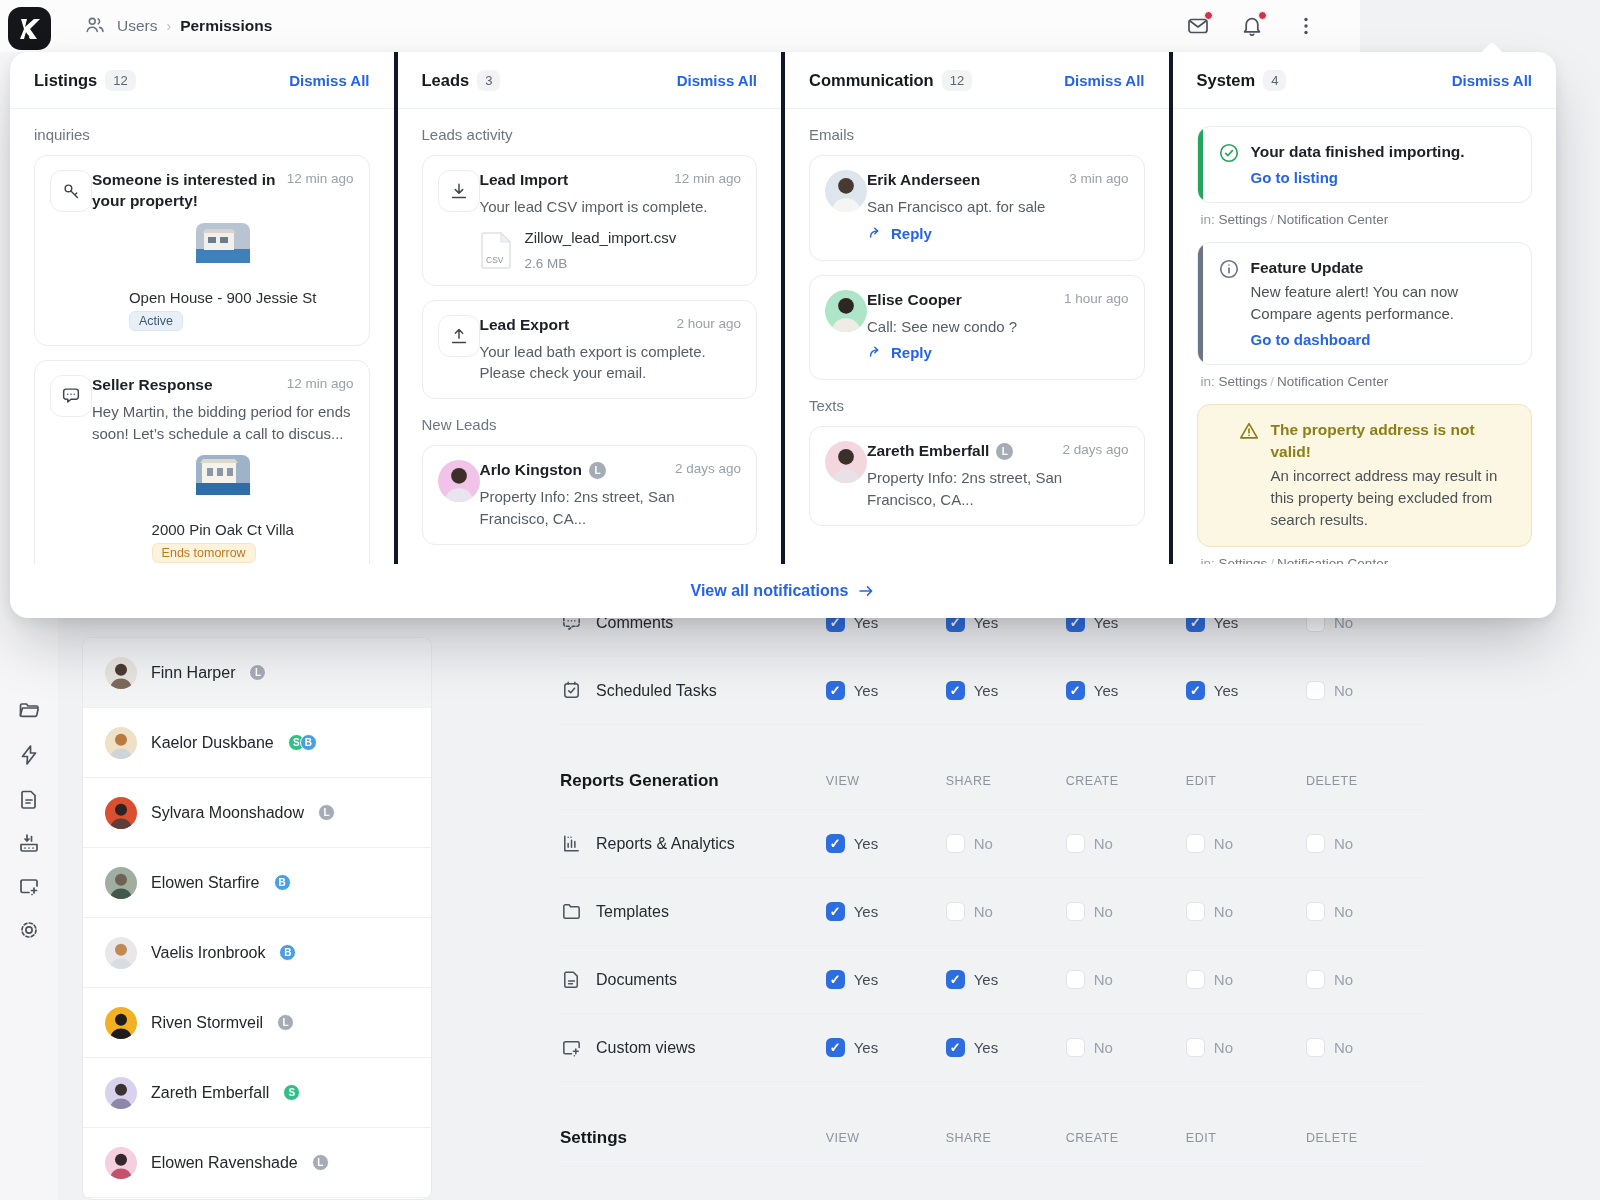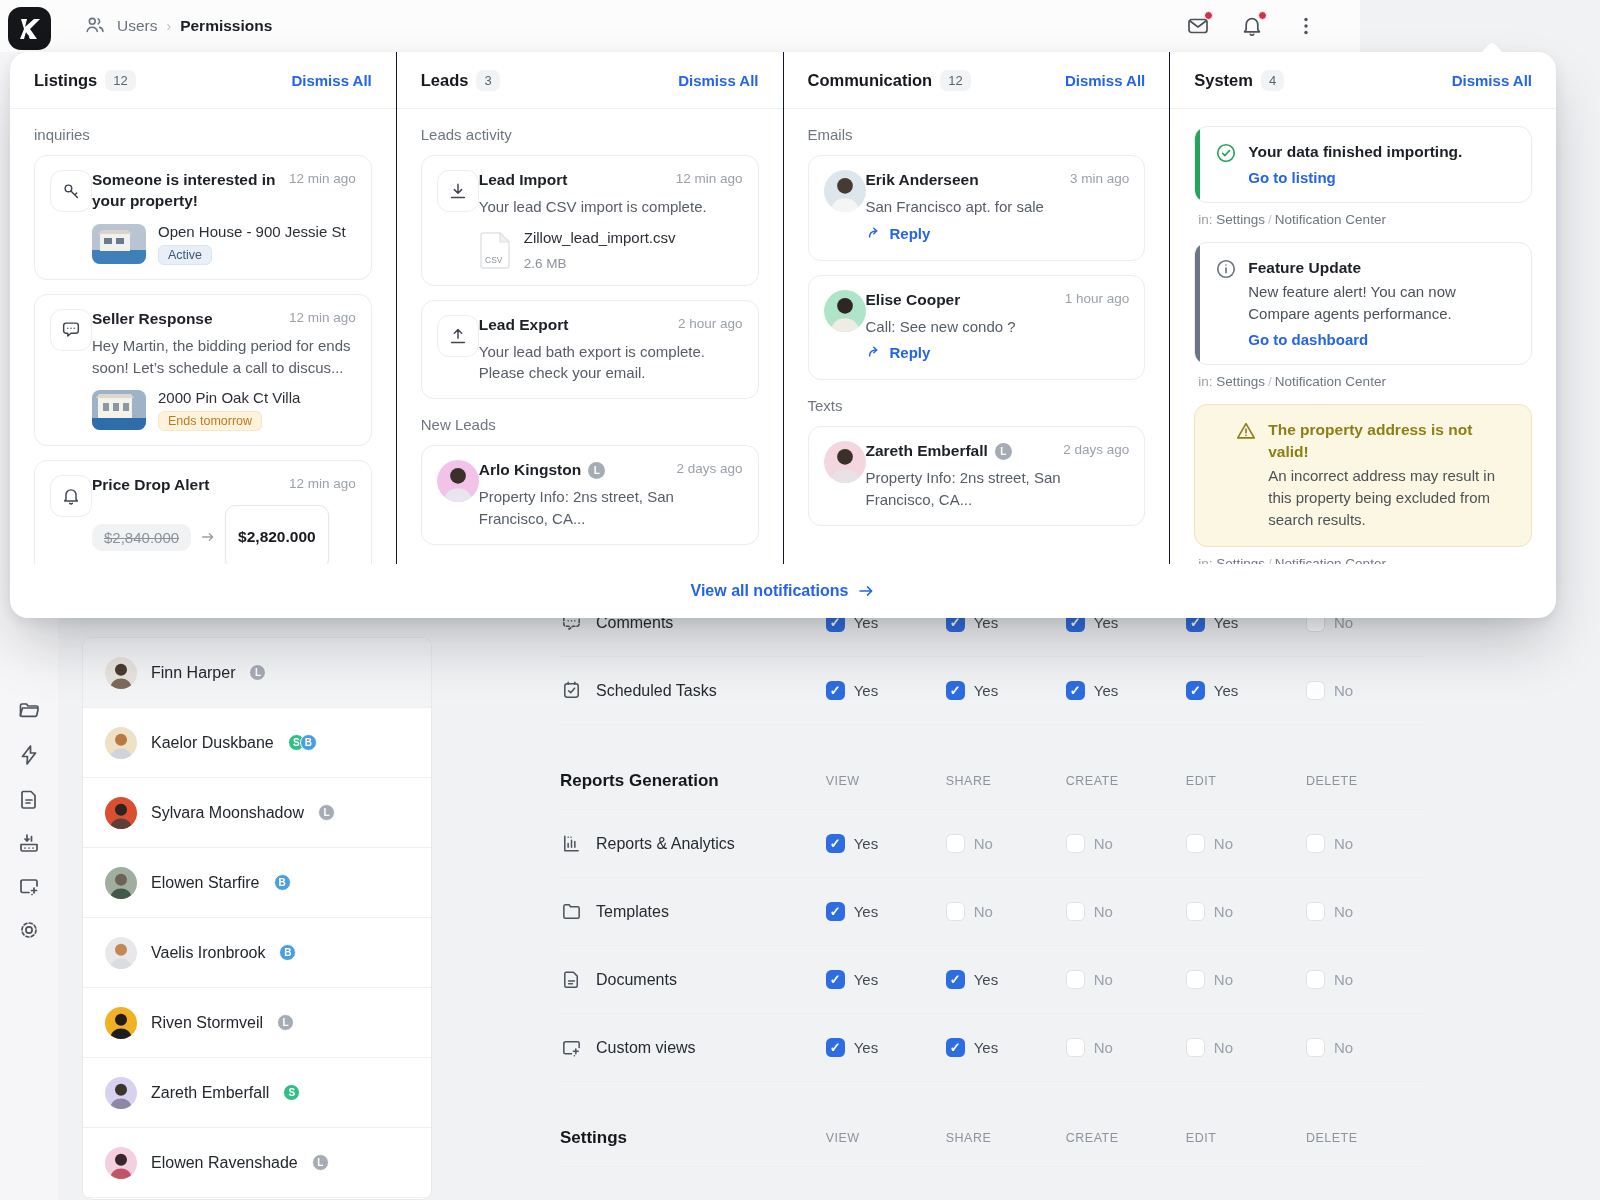--- a/index.html
+++ b/index.html
@@ -15,37 +15,37 @@
   .crumbs .cur { color:#1b1f25; font-weight:600; }
   .top-icons { position:absolute; right:42px; top:0; height:52px; display:flex; align-items:center; gap:30px; color:#4c525a; }
   .ticon-wrap { position:relative; width:24px; height:24px; }
   .reddot { position:absolute; right:-3px; top:-3px; width:9px; height:9px; border-radius:50%; background:#cf3347; border:1.5px solid #fcfcfd; }
 
   
   .panel { position:absolute; left:10px; top:52px; width:1546px; height:566px; background:#fff; border-radius:18px;
            box-shadow:0 30px 60px -10px rgba(16,20,28,.25), 0 4px 14px rgba(16,20,28,.08); z-index:20; }
   .caret { position:absolute; left:1474px; top:-7px; width:16px; height:16px; background:#fff; transform:rotate(45deg); border-radius:3px; }
   .cols { display:flex; height:512px; overflow:hidden; }
-  .col { flex:1 1 0; padding:0 24px; border-right:1px solid #0f172a; overflow:hidden; }
+  .col { flex:1 1 0; padding:0 24px; border-right:4px solid #0f172a; overflow:hidden; }
   .col:last-child { border-right:none; }
   .col-head { height:56px; display:flex; align-items:center; }
   .col-title { font-size:16.5px; font-weight:700; color:#16191e; }
   .count { margin-left:8px; background:#f2f3f5; color:#5d646d; font-size:13px; font-weight:500; padding:3px 8px; border-radius:7px; }
   .dismiss { margin-left:auto; color:#2563eb; font-size:15px; font-weight:600; cursor:pointer; }
   .col-div { height:1px; background:#eef0f2; margin:0 -24px; }
   .sect-label { margin:17px 0 12px; color:#6f7680; font-size:15px; }
 
   .ncard { border:1px solid #ececee; border-radius:13px; padding:14px 15px; margin-bottom:14px; display:flex; background:#fff; }
   .icon-box { flex:0 0 42px; width:42px; height:42px; border-radius:12px; border:1px solid #ededef; display:flex; align-items:center; justify-content:center; color:#3f4650; }
   .nc-body { flex:1 1 auto; min-width:0; }
   .nc-top { display:flex; align-items:flex-start; gap:7px; }
   .nc-title { font-size:15.5px; font-weight:600; color:#1d2127; line-height:1.35; }
   .nc-time { margin-left:auto; color:#9ba1aa; font-size:13.5px; white-space:nowrap; padding-top:1px; }
   .nc-text { margin-top:5px; color:#565d66; font-size:15px; line-height:1.45; }
-  .prop { margin-top:11px; display:flex; gap:12px; align-items:center; }
+  .prop { margin-top:11px; display:flex; gap:12px; align-items:center;flex-direction:column; }
   .thumb { flex:0 0 54px; width:54px; height:40px; border-radius:8px; overflow:hidden; display:block; }
   .prop-name { font-size:15px; color:#2a2f36; font-weight:500; }
   .pill { display:inline-block; margin-top:5px; font-size:12.5px; font-weight:500; padding:2px 9px; border-radius:6px; }
   .pill-blue { background:#e9eff6; color:#3e5871; border:1px solid #dbe6ef; }
   .pill-amber { background:#fdf2dc; color:#bb7a22; border:1px solid #f7e6c4; }
   .price-row { margin-top:9px; display:flex; align-items:center; gap:9px; }
   .price-old { background:#f1f2f4; color:#8d939c; text-decoration:line-through; font-size:15px; padding:5px 12px; border-radius:10px; }
   .price-new { background:#fff; border:1px solid #e5e7ea; box-shadow:0 1px 2px rgba(0,0,0,.06); font-size:15.5px; font-weight:700; color:#17191d; padding:22px 12px; border-radius:10px; }
   .file-row { margin-top:11px; display:flex; gap:11px; align-items:center; }
   .file-name { font-size:15px; color:#2a2f36; font-weight:500; }

